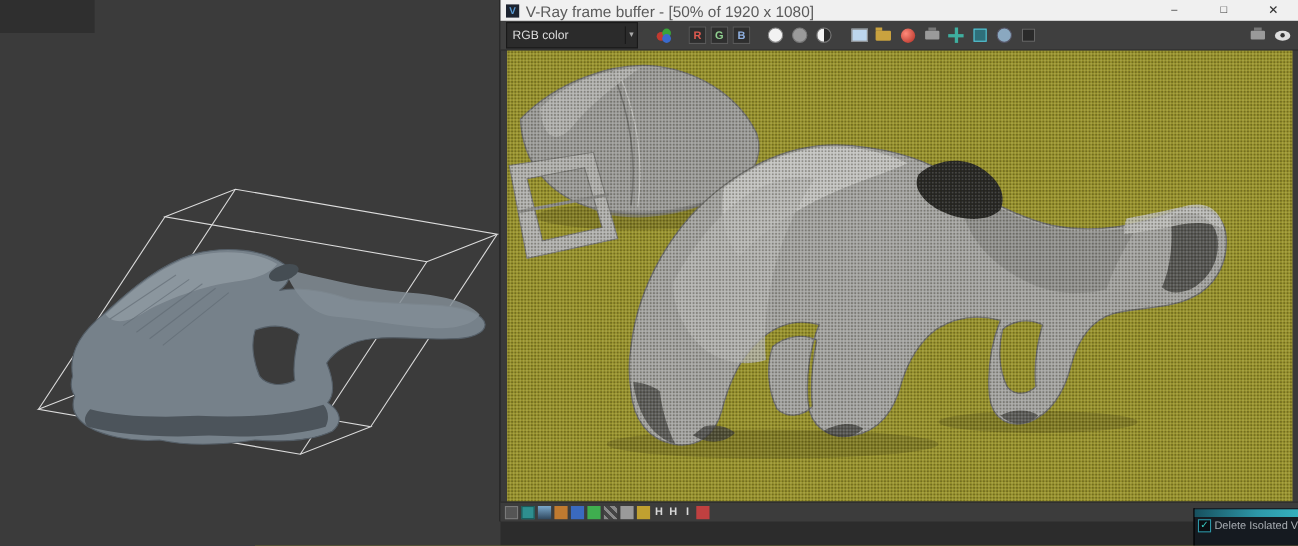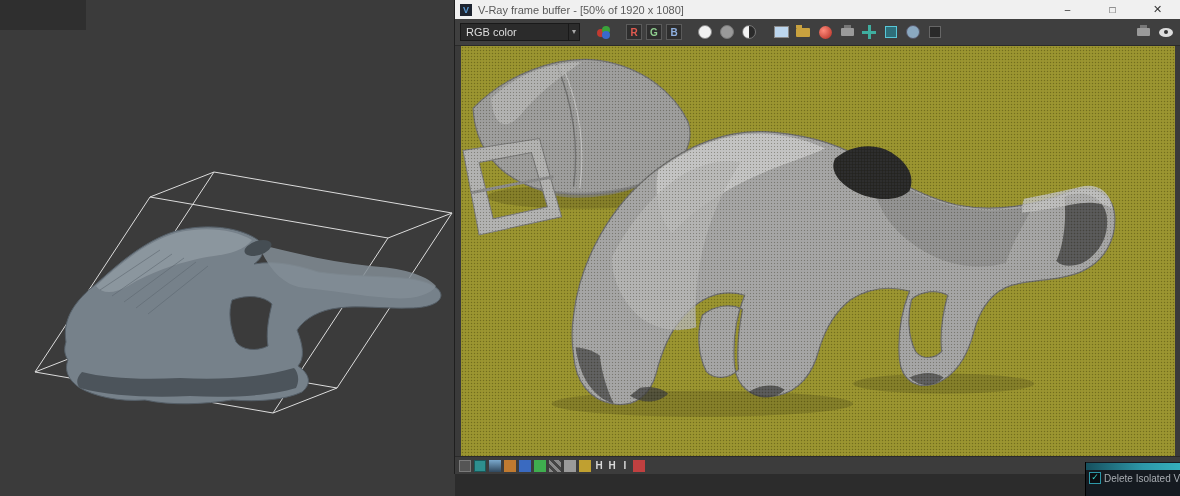--- a/index.html
+++ b/index.html
@@ -14,30 +14,30 @@
   .viewport svg{position:absolute;left:0;top:0;}
 
   
   .vfb{position:absolute;left:455px;top:0;width:725px;height:474px;background:#3a3a3a;
        box-shadow:-1px 0 0 #1f1f1f;z-index:2;}
   .titlebar{position:absolute;left:0;top:0;right:0;height:19px;background:#f0f0f0;
             display:flex;align-items:center;}
   .app-icon{width:12px;height:12px;margin:0 6px 0 5px;background:#1d2430;
             display:flex;align-items:center;justify-content:center;
             color:#5a9bd4;font-size:9px;font-weight:bold;line-height:12px;}
-  .title{font-size:11px;color:#5a5a5a;}
+  .title{font-size:14px;color:#5a5a5a;}
   .win-controls{margin-left:auto;display:flex;height:100%;}
   .win-btn{width:45px;display:flex;align-items:center;justify-content:center;
            font-size:10px;color:#333;cursor:default;}
   .win-btn.close{font-size:11px;}
 
   .toolbar{position:absolute;top:19px;left:0;right:0;height:27px;background:#3f3f3f;
            border-bottom:1px solid #2a2a2a;display:flex;align-items:center;
            padding:0 5px;gap:4px;box-sizing:border-box;}
-  .combo{width:120px;height:18px;background:#2b2b2b;border:1px solid #191919;
+  .combo{width:120px;height:24px;background:#2b2b2b;border:1px solid #191919;
          display:flex;align-items:center;font-size:11px;color:#dddddd;
          padding:0 0 0 5px;box-sizing:border-box;}
   .combo .arrow{margin-left:auto;color:#aaaaaa;font-size:8px;border-left:1px solid #191919;
                 padding:0 3px;line-height:16px;}
   .gap{width:6px;height:1px;}
   .ticon{width:18px;height:18px;display:flex;align-items:center;justify-content:center;flex:none;}
   .letterbtn{width:16px;height:16px;border:1px solid #5a5a5a;background:#2e2e2e;
              font-size:10px;font-weight:bold;display:flex;align-items:center;
              justify-content:center;box-sizing:border-box;flex:none;}
   .lr{color:#e05a50}.lg{color:#8fcf8f}.lb{color:#8fb0e0}

